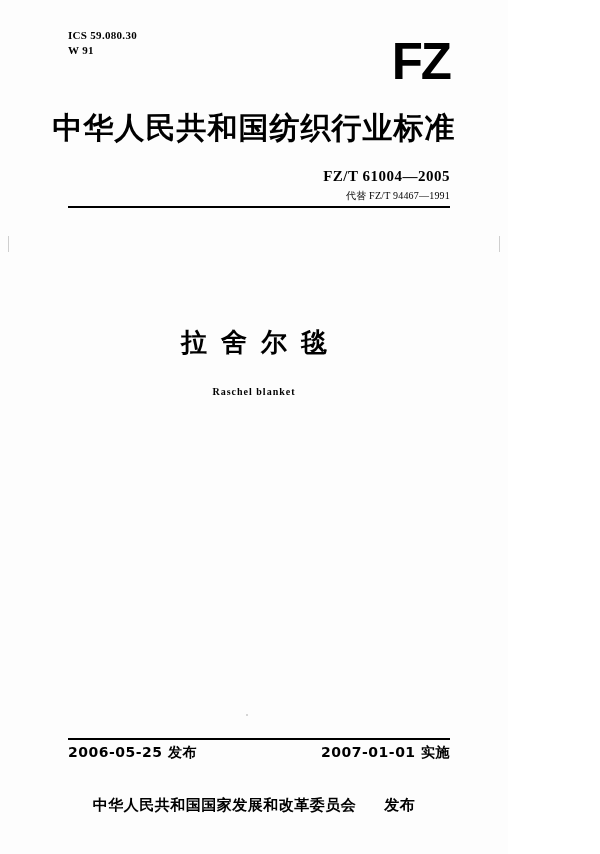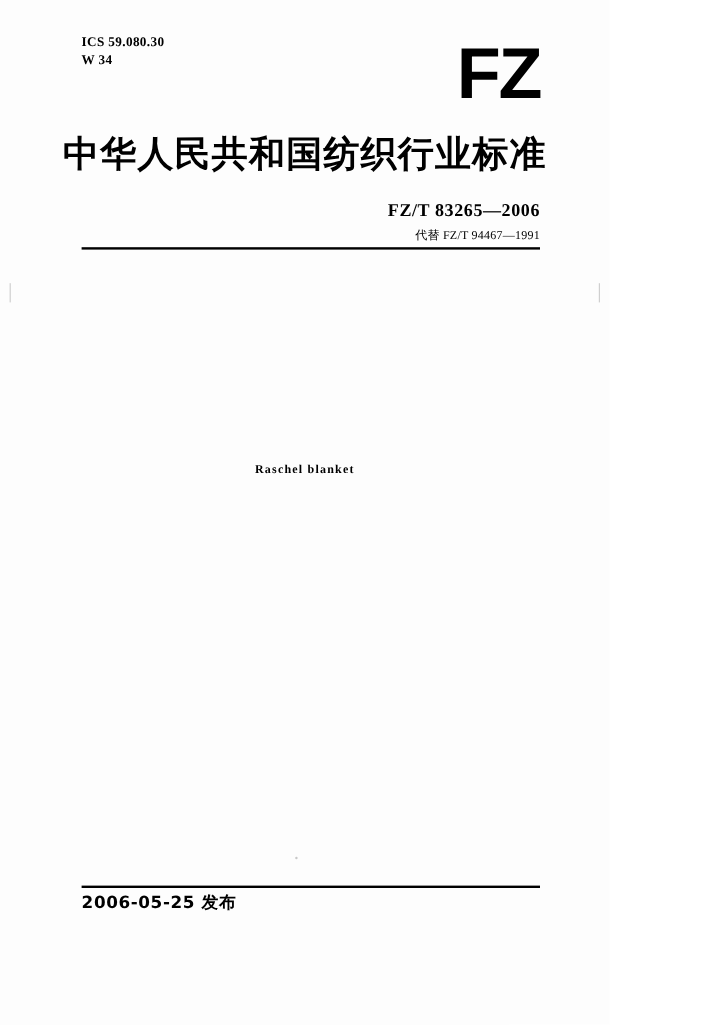--- a/index.html
+++ b/index.html
@@ -37,21 +37,21 @@
     white-space: nowrap;
   }
 
   
   .fz-logo {
     position: absolute;
     right: 58px;
     top: 26px;
     font-family: "Liberation Sans", sans-serif;
     font-weight: bold;
-    font-size: 60px;
+    font-size: 51px;
     line-height: 72px;
     letter-spacing: -2px;
   }
 
   
   .std-title {
     position: absolute;
     left: 0;
     right: 0;
     top: 108px;
@@ -173,41 +173,46 @@
     margin-left: 28px;
   }
 </style>
 </head>
 <body>
 
 <div class="page">
 
   <div class="ics-block">
     <div class="ics-line">ICS 59.080.30</div>
-    <div class="ics-line">W 34</div>
+    <div class="ics-line">W 91</div>
   </div>
 
   <div class="fz-logo">FZ</div>
 
   <div class="std-title">中华人民共和国纺织行业标准</div>
 
   <div class="std-number">
-    <div class="main-no">FZ/T 83265—2006</div>
+    <div class="main-no">FZ/T 61004—2005</div>
     <div class="replaces">代替 FZ/T 94467—1991</div>
   </div>
 
   <div class="rule rule-top"></div>
 
   <div class="tick tick-left"></div>
   <div class="tick tick-right"></div>
 
+  <div class="doc-title">拉舍尔毯</div>
   <div class="doc-title-en">Raschel blanket</div>
 
   <div class="tick-dot dot-mid"></div>
 
   <div class="rule rule-bottom"></div>
 
   <div class="dates">
     <div class="date-issue">2006-05-25 发布</div>
-  </div>
-
+    <div class="date-impl">2007-01-01 实施</div>
+  </div>
+
+  <div class="issuer">
+    <span>中华人民共和国国家发展和改革委员会</span><span class="publish">发布</span>
+  </div>
 
 </div>
 
 </body></html>

